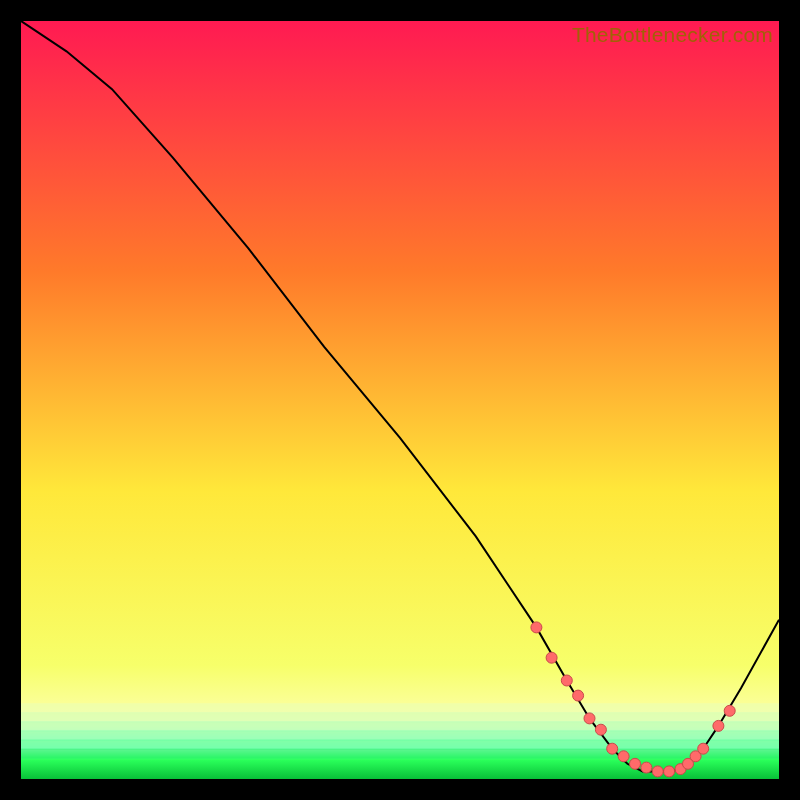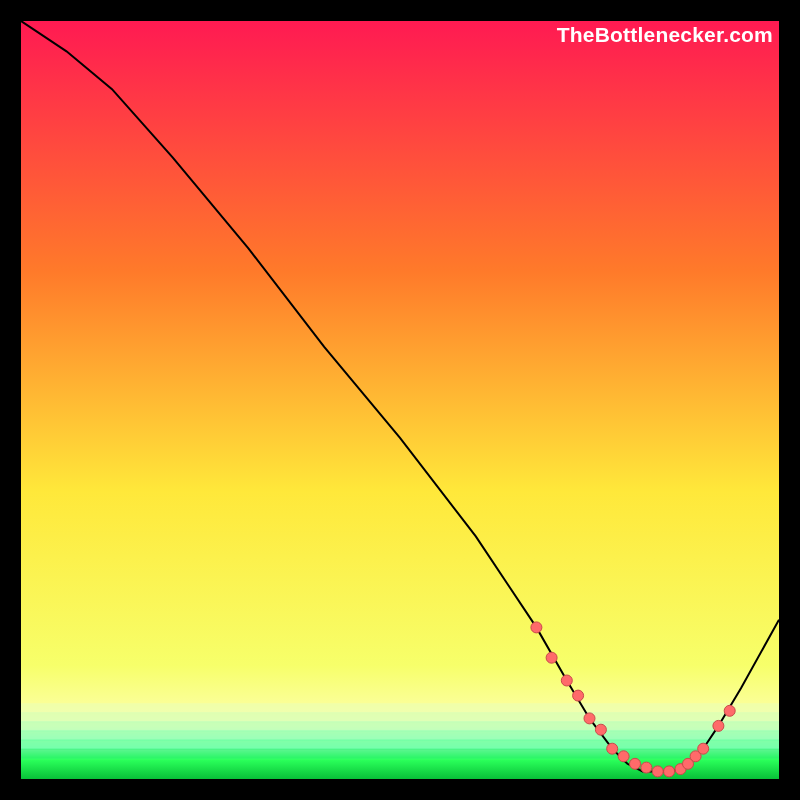--- a/index.html
+++ b/index.html
@@ -23,23 +23,23 @@
     position: absolute;
     left: 0;
     top: 0;
     width: 758px;
     height: 758px;
   }
   .watermark {
     position: absolute;
     top: 2px;
     right: 6px;
-    color: #ffffff;
+    color: #a16207;
     font-size: 21px;
-    font-weight: 700;
+    font-weight: 400;
     letter-spacing: 0.2px;
     user-select: none;
   }
   svg { display: block; }
 </style>
 </head>
 <body>
 
 <div class="frame">
 

